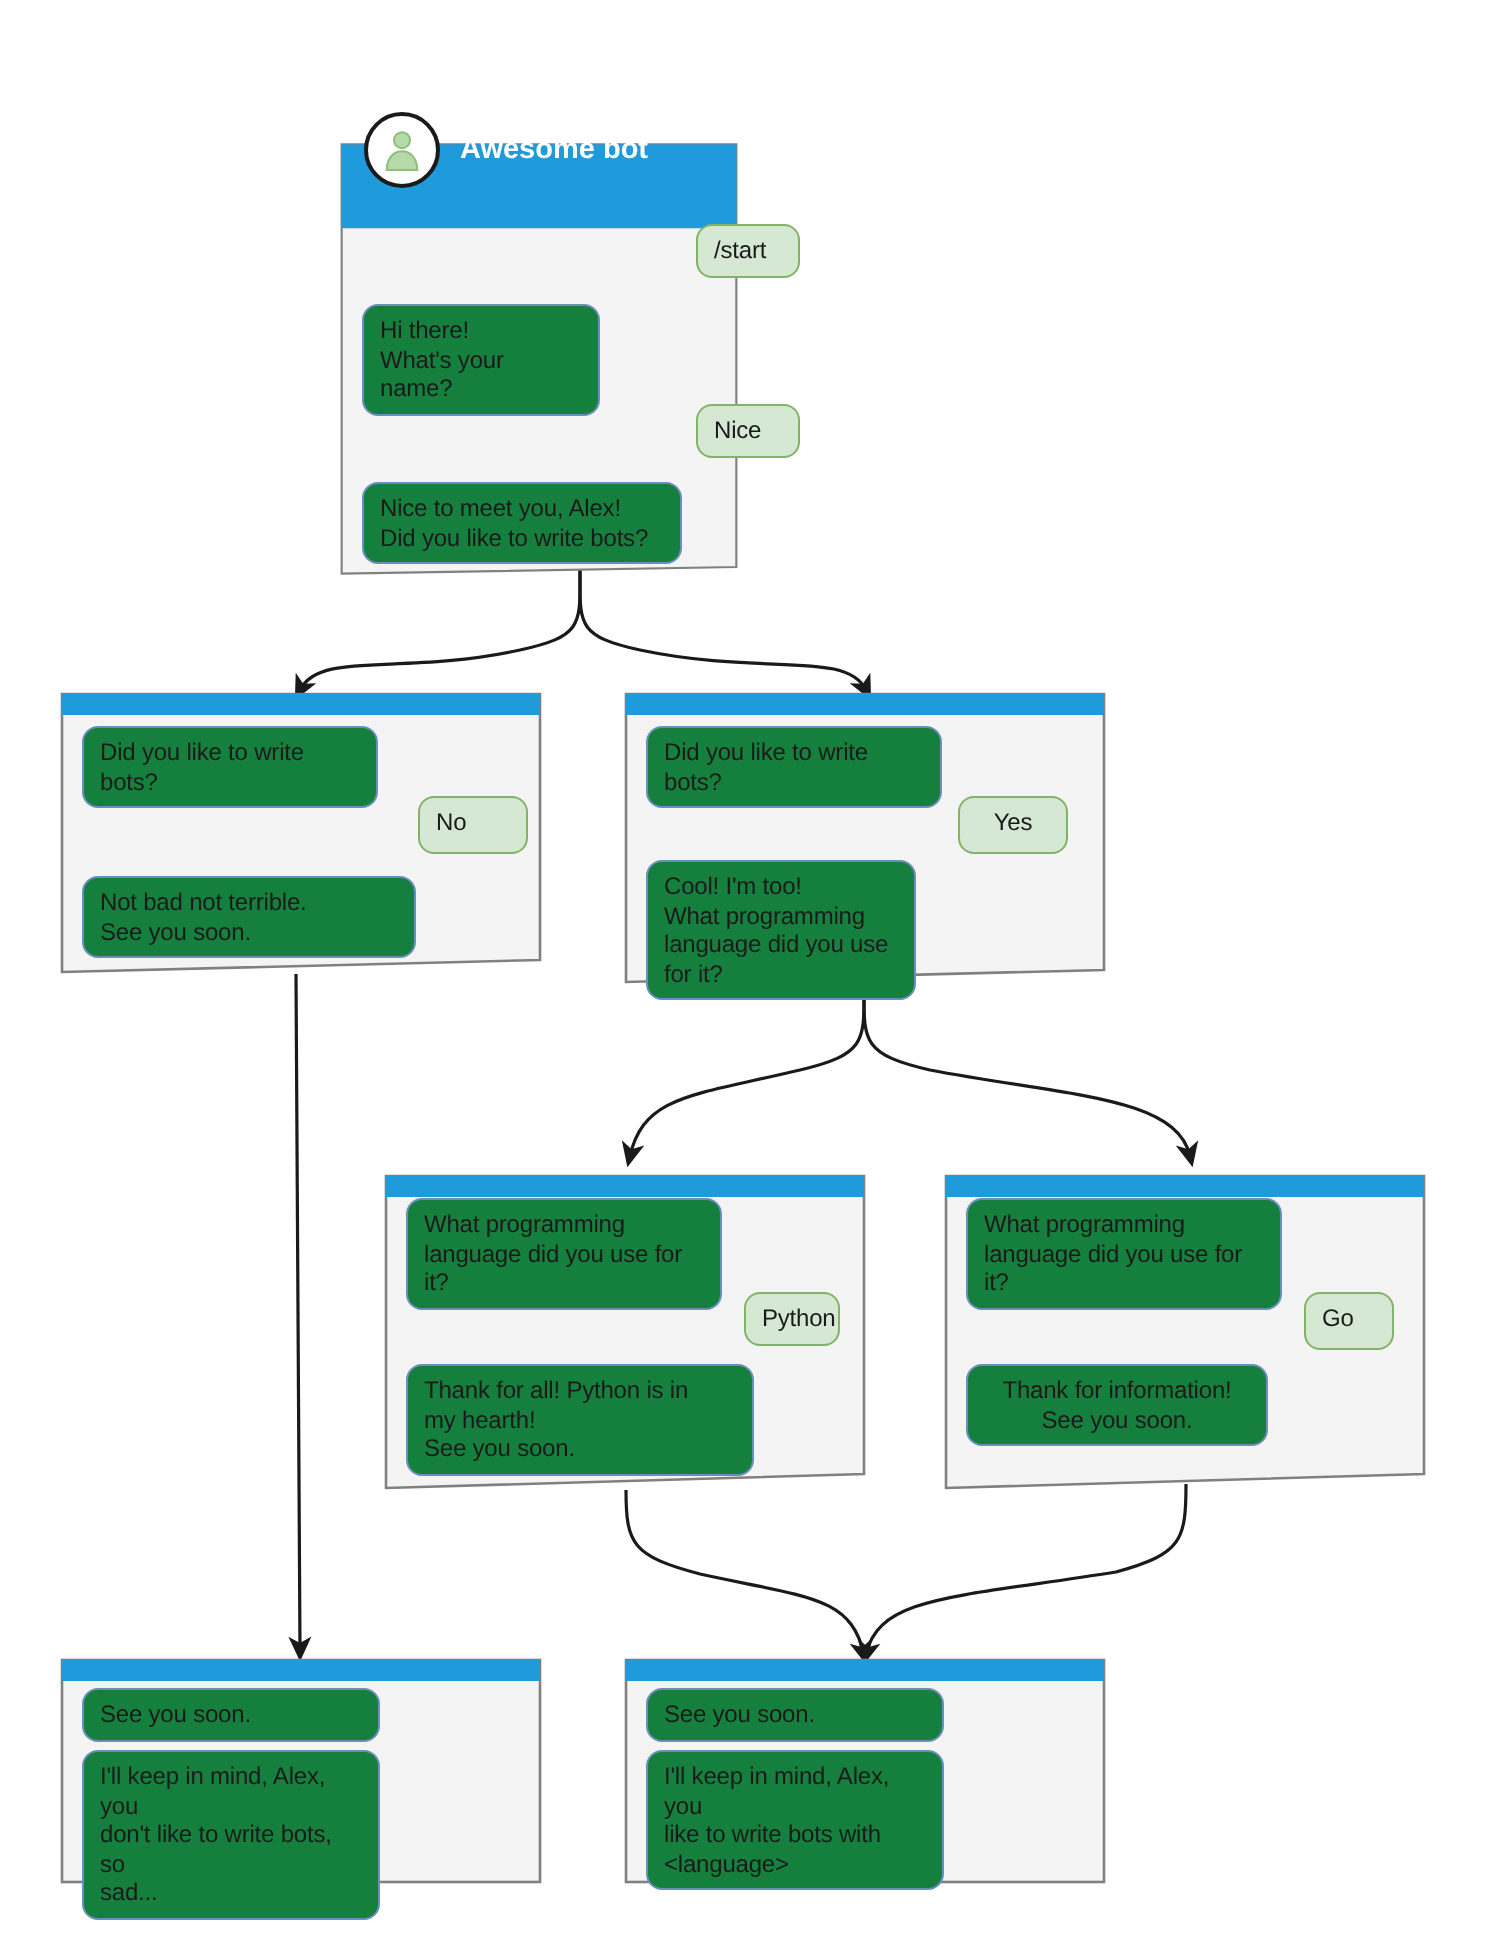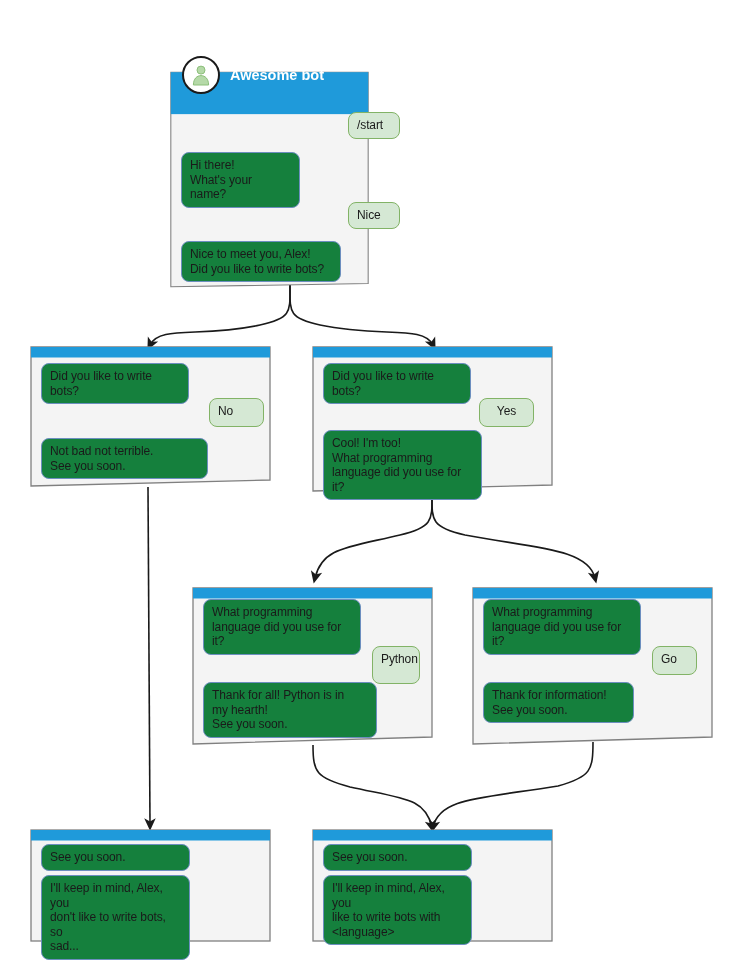--- a/index.html
+++ b/index.html
@@ -125,51 +125,51 @@
   </div>
 
   <div class="card" style="left:312px;top:346px;width:241px;height:146px;">
     <svg class="card-shape" viewBox="0 0 241 146" width="241" height="146">
       <polygon points="1,1 240,1 240,139 1,145" fill="#f4f4f4" stroke="#808080" stroke-width="1.3"></polygon>
       <rect x="1" y="1" width="239" height="10.5" fill="#1f9ada"></rect>
     </svg>
     <div class="chatarea">
       <div class="bubble bot" style="top:17px;width:148px;">Did you like to write bots?</div>
       <div class="bubble user" style="left:167px;top:52px;width:55px;height:29px;text-align:center;">Yes</div>
-      <div class="bubble bot" style="top:84px;width:159px;">Cool! I'm too!
+      <div class="bubble bot" style="top:84px;width:135px;">Cool! I'm too!
 What programming
 language did you use for it?</div>
     </div>
   </div>
 
   <div class="card" style="left:192px;top:587px;width:241px;height:158px;">
     <svg class="card-shape" viewBox="0 0 241 158" width="241" height="158">
       <polygon points="1,1 240,1 240,150 1,157" fill="#f4f4f4" stroke="#808080" stroke-width="1.3"></polygon>
       <rect x="1" y="1" width="239" height="10.5" fill="#1f9ada"></rect>
     </svg>
     <div class="chatarea">
       <div class="bubble bot" style="top:12px;width:158px;">What programming
 language did you use for it?</div>
-      <div class="bubble user" style="left:180px;top:59px;width:48px;height:38px;">Python</div>
+      <div class="bubble user" style="left:180px;top:59px;width:48px;height:27px;">Python</div>
       <div class="bubble bot" style="top:95px;width:174px;">Thank for all! Python is in
 my hearth!
 See you soon.</div>
     </div>
   </div>
 
   <div class="card" style="left:472px;top:587px;width:241px;height:158px;">
     <svg class="card-shape" viewBox="0 0 241 158" width="241" height="158">
       <polygon points="1,1 240,1 240,150 1,157" fill="#f4f4f4" stroke="#808080" stroke-width="1.3"></polygon>
       <rect x="1" y="1" width="239" height="10.5" fill="#1f9ada"></rect>
     </svg>
     <div class="chatarea">
       <div class="bubble bot" style="top:12px;width:158px;">What programming
 language did you use for it?</div>
       <div class="bubble user" style="left:180px;top:59px;width:45px;height:29px;">Go</div>
-      <div class="bubble bot" style="top:95px;width:151px;">Thank for information!
+      <div class="bubble bot" style="top:95px;width:151px;text-align:center;">Thank for information!
 See you soon.</div>
     </div>
   </div>
 
   <div class="card" style="left:30px;top:829px;width:241px;height:113px;">
     <svg class="card-shape" viewBox="0 0 241 113" width="241" height="113">
       <rect x="1" y="1" width="239" height="111" fill="#f4f4f4" stroke="#808080" stroke-width="1.3"></rect>
       <rect x="1" y="1" width="239" height="10.5" fill="#1f9ada"></rect>
     </svg>
     <div class="chatarea">

